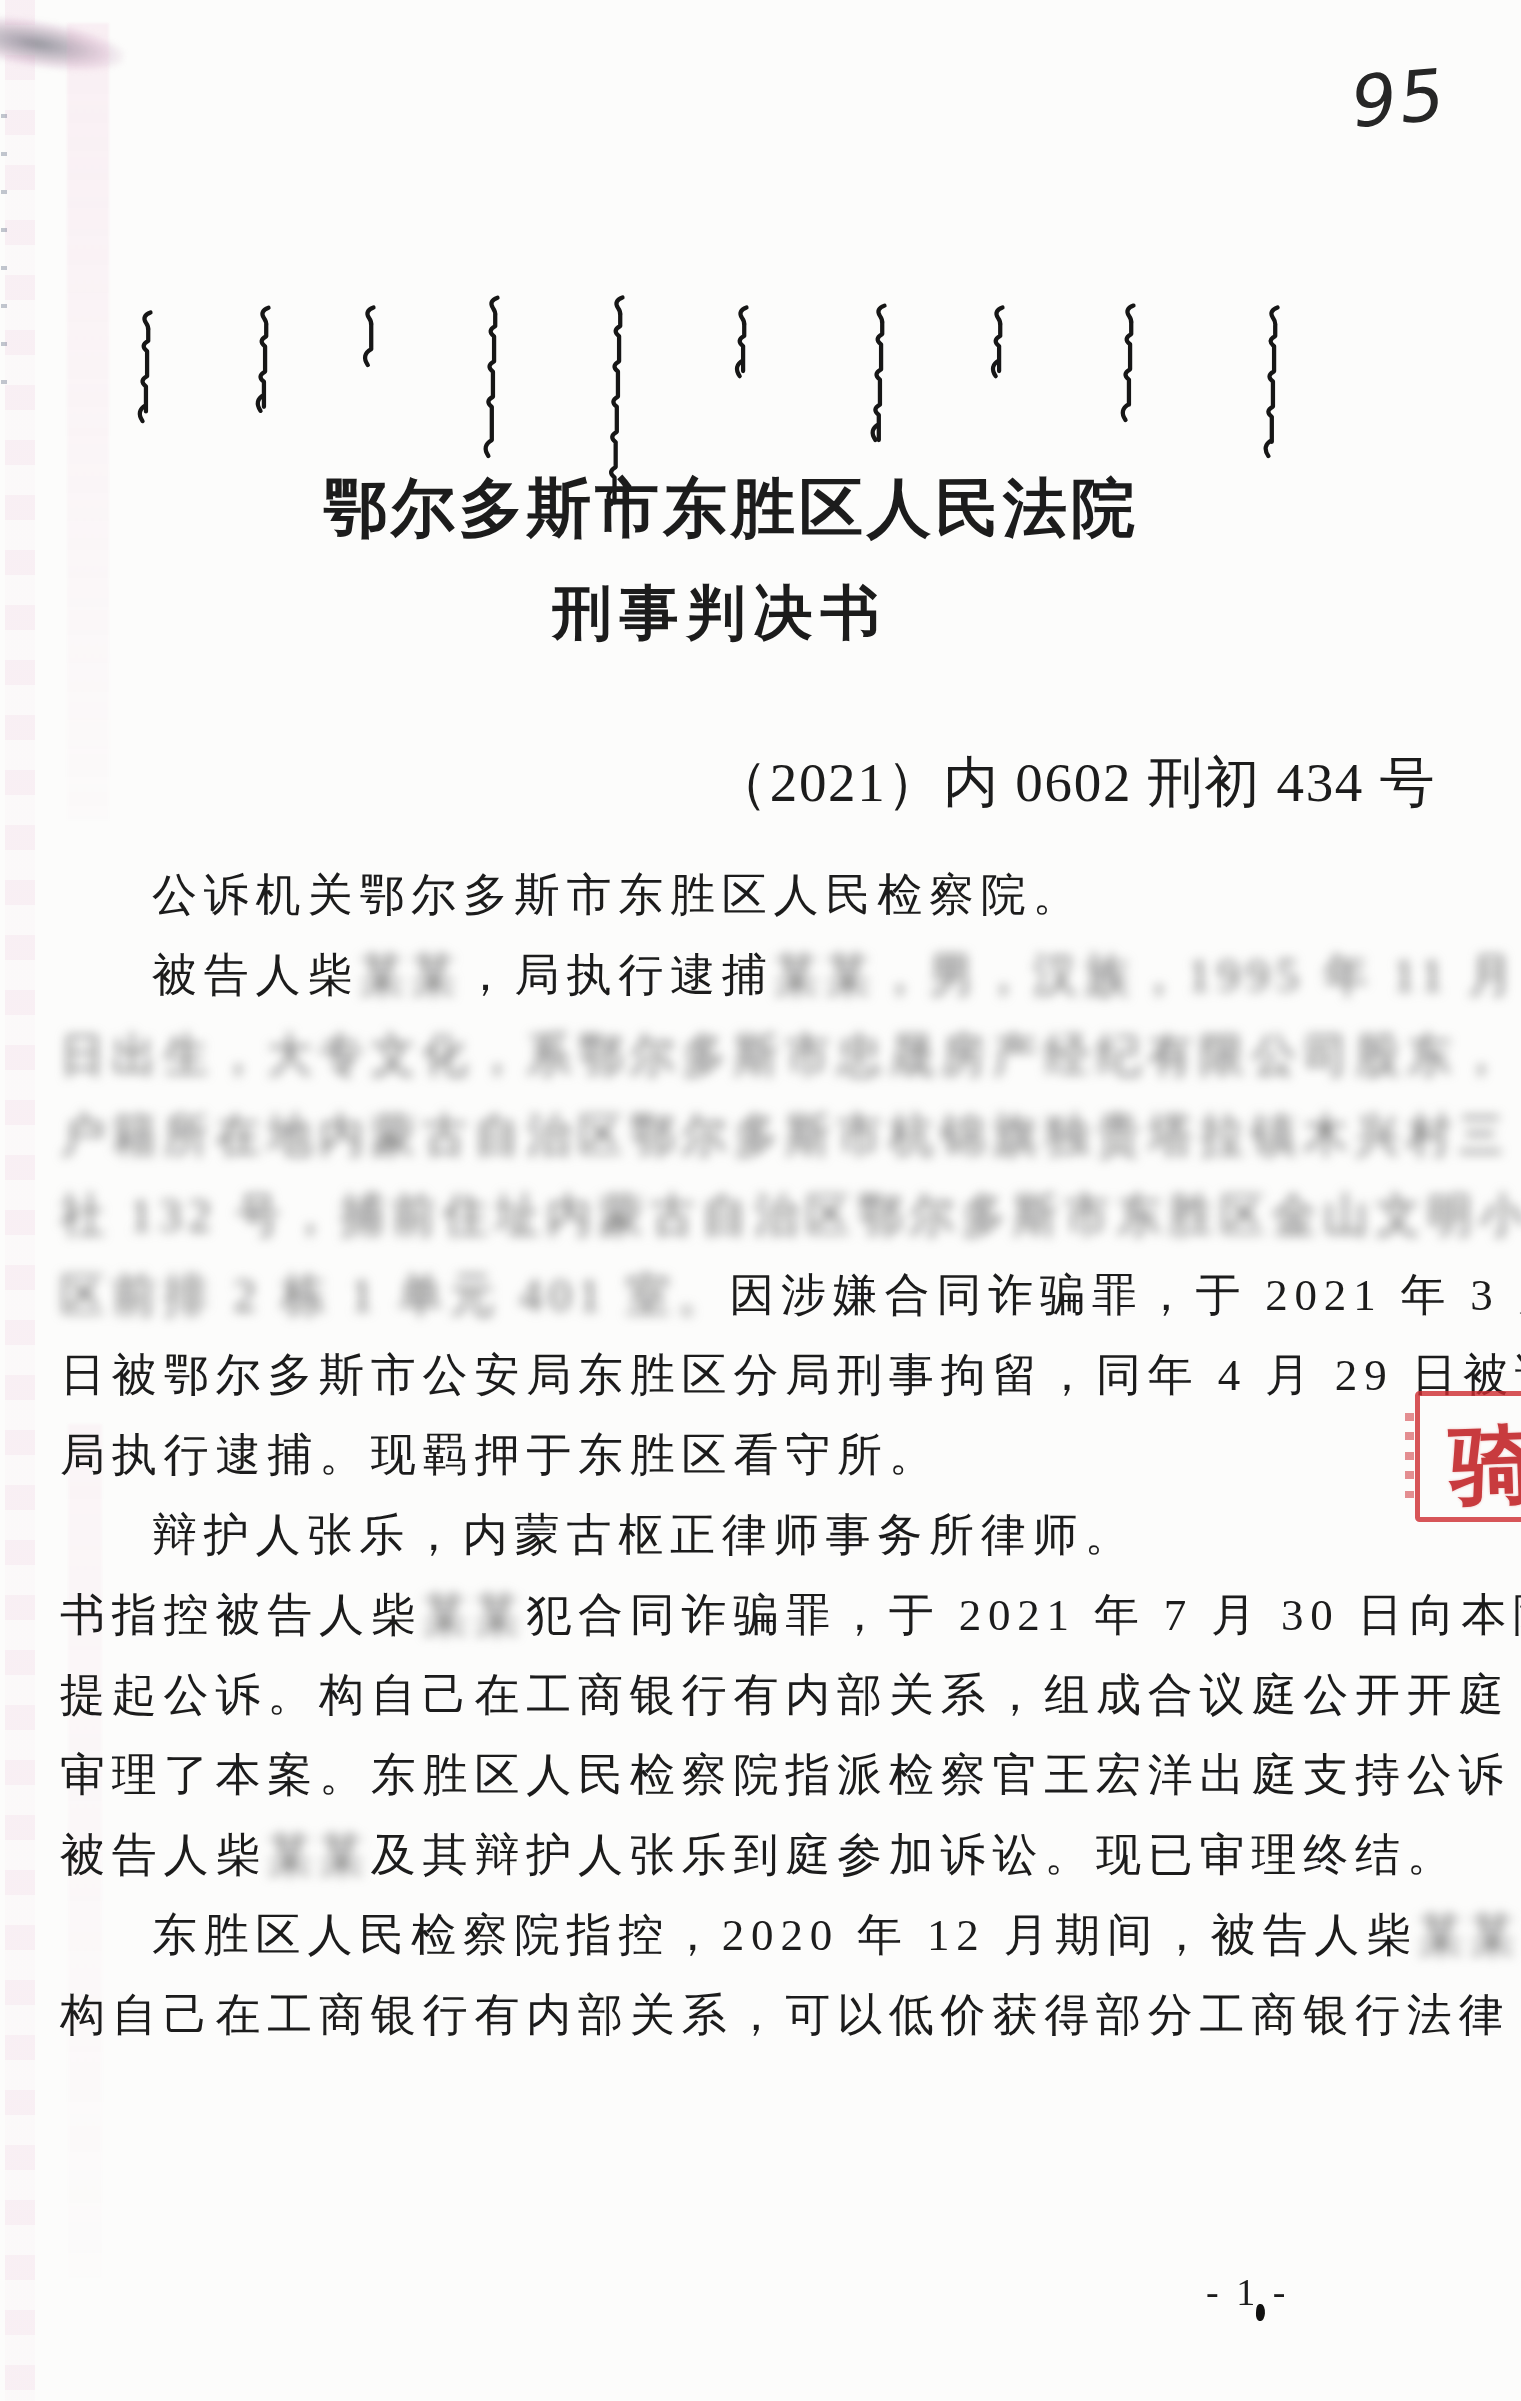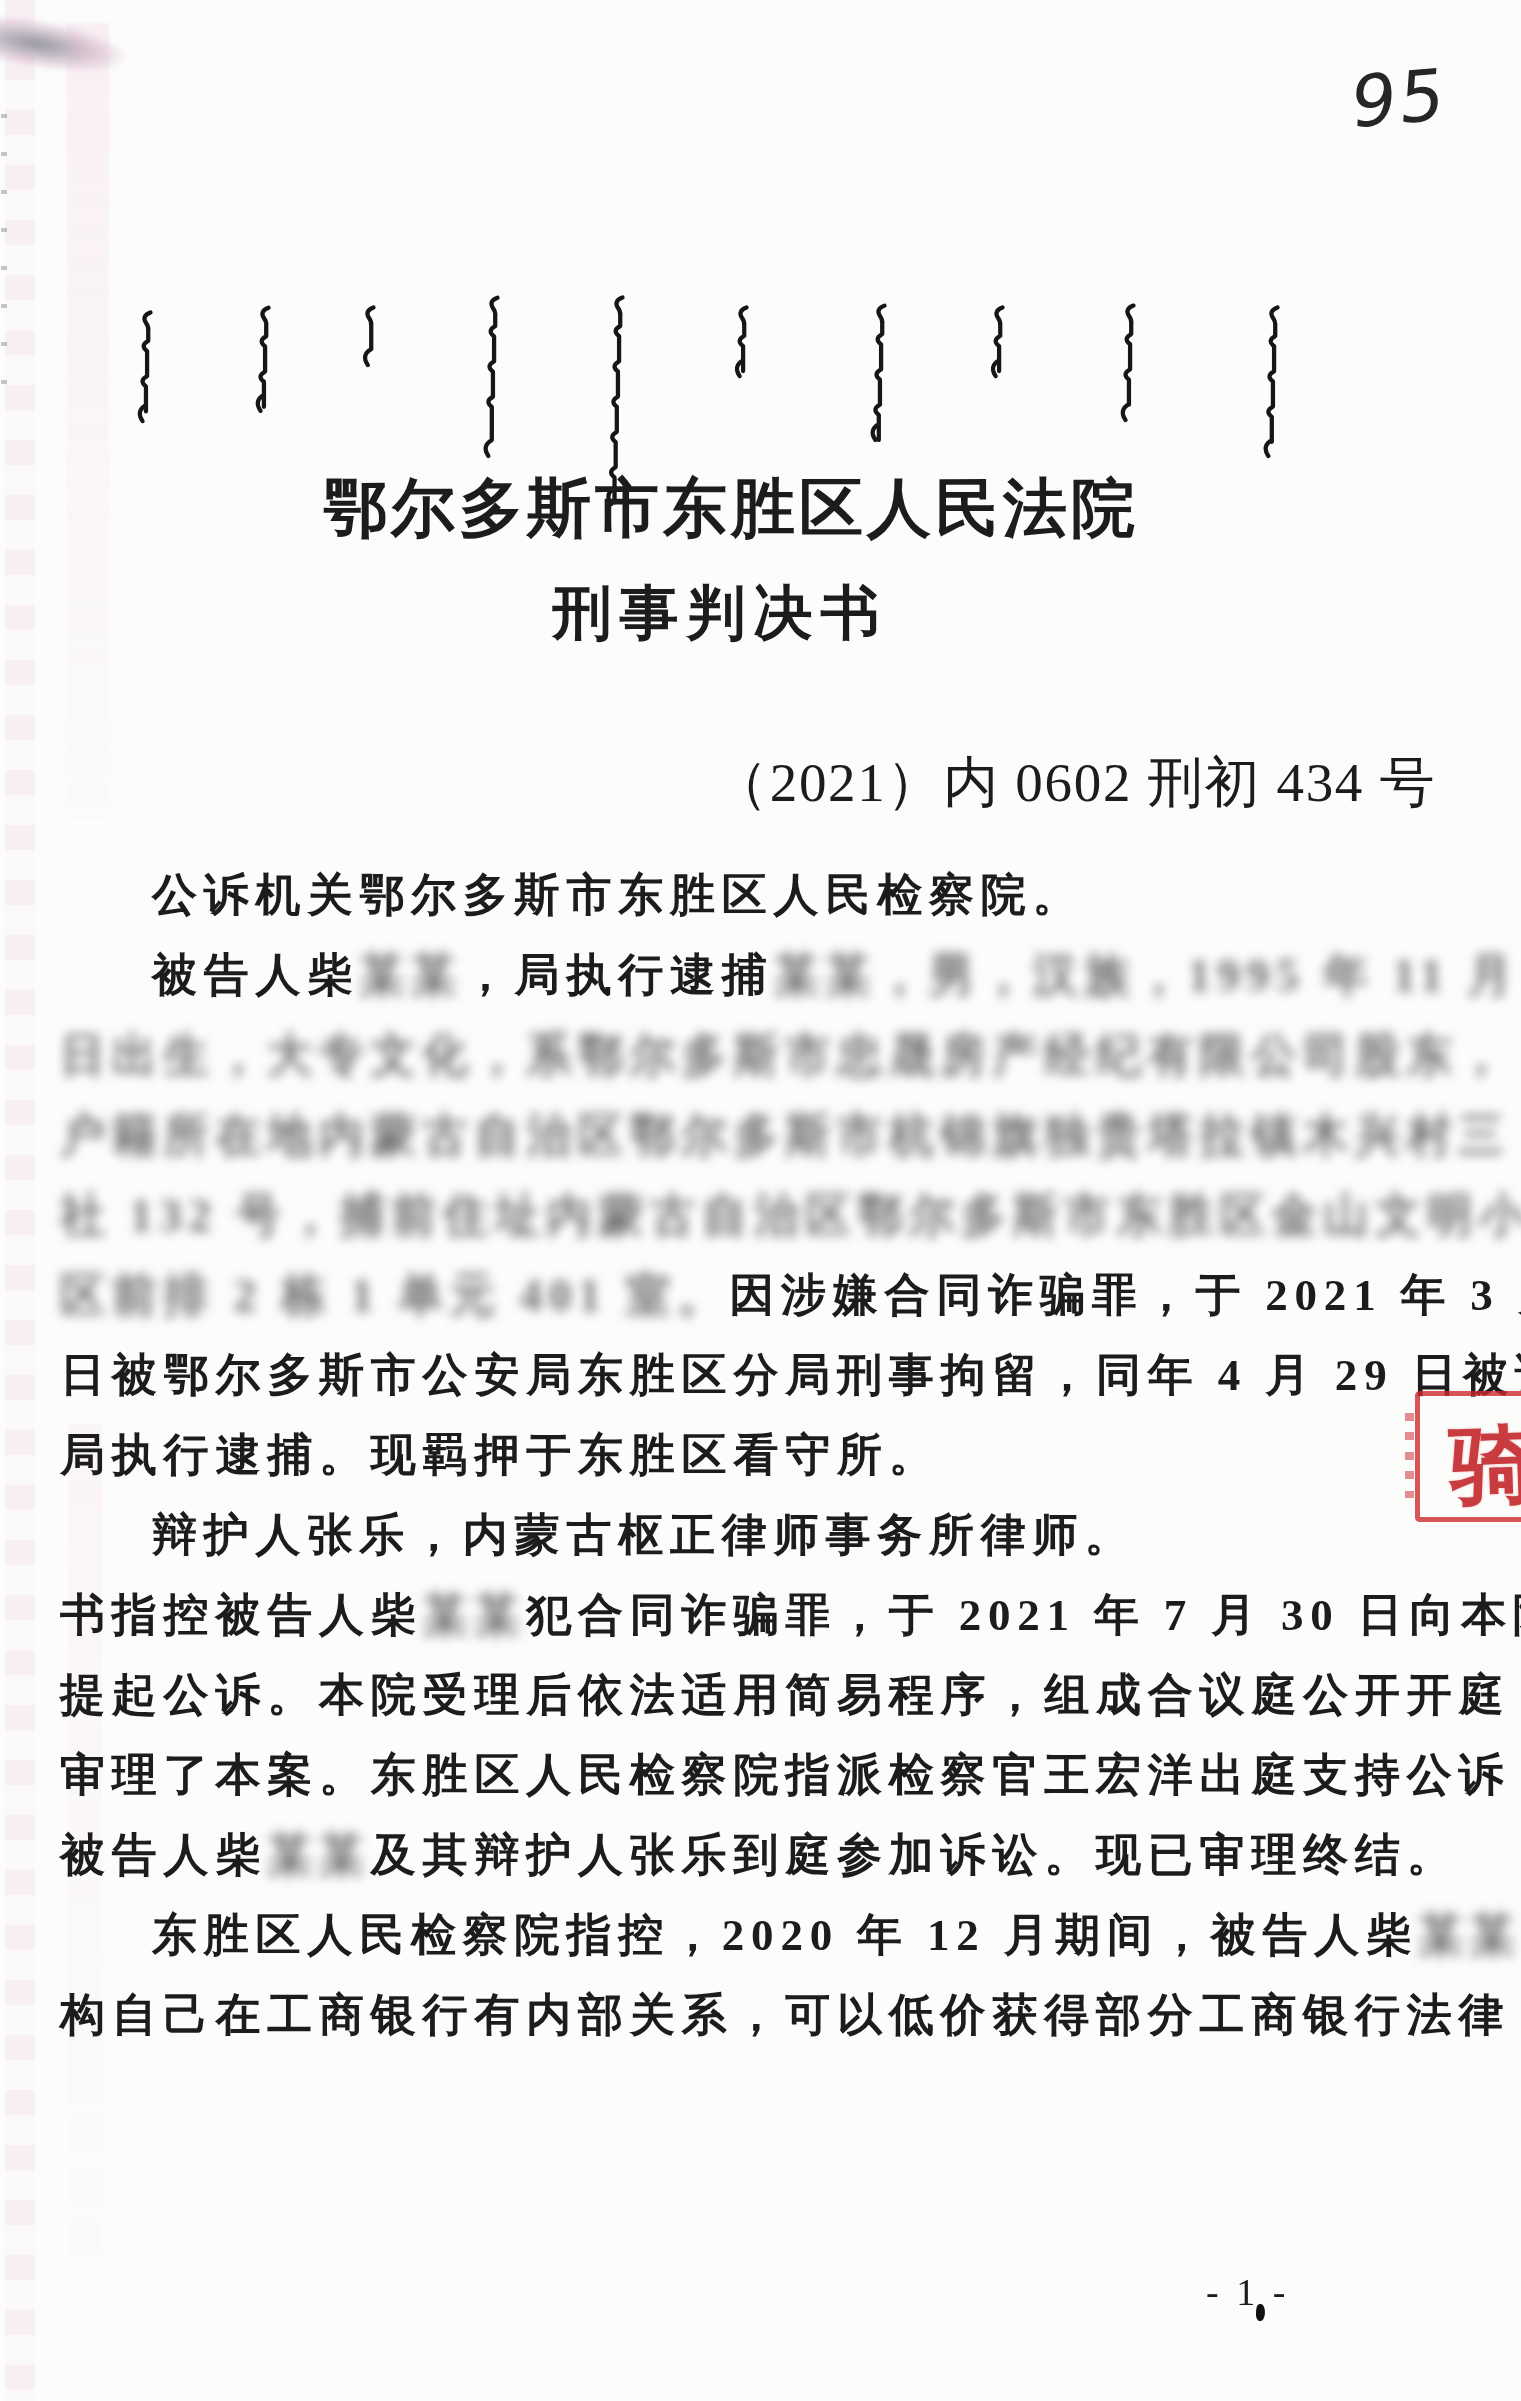--- a/index.html
+++ b/index.html
@@ -29,21 +29,21 @@
   .mongol{position:absolute;left:0;top:0;}
   .mongol svg{position:absolute;}
   
   .court{position:absolute;left:0;top:465px;width:1522px;text-align:center;font-size:64px;
     font-weight:bold;letter-spacing:4px;transform:translateX(-30px);}
   .doctitle{position:absolute;left:0;top:574px;width:1522px;text-align:center;font-size:59px;
     font-weight:bold;letter-spacing:8px;transform:translateX(-41px);}
   .caseno{position:absolute;left:713px;top:746px;font-size:55px;letter-spacing:1.7px;white-space:nowrap;}
   
   #body-lines{position:absolute;left:60px;top:855px;width:1401px;}
-  .line{height:80px;line-height:80px;font-size:45px;letter-spacing:6.8px;white-space:nowrap;font-weight:bold;}
+  .line{height:80px;line-height:80px;font-size:45px;letter-spacing:6.8px;white-space:nowrap;}
   .ind{padding-left:92px;}
   .blur{display:inline-block;color:#6d6d6d;filter:blur(5.1px);transform:scaleY(1.04);}
   
   .stamp{position:absolute;left:1415px;top:1391px;width:154px;height:121px;
     border:5.7px solid rgba(205,42,48,.8);border-radius:4.6px;}
   .stamp-char{position:absolute;left:30px;top:10.3px;font-size:87px;font-weight:bold;color:#c42b2f;
     transform:rotate(-2deg);opacity:.92;text-shadow:0 0 2.8px rgba(200,40,40,.35);}
   .stamp-dots{position:absolute;left:-15px;top:17px;width:9px;height:85px;opacity:.7;
     background:repeating-linear-gradient(180deg, rgba(205,42,48,.75) 0 8px, transparent 8px 19.4px);}
   
@@ -104,21 +104,21 @@
       <div class="line ind"><span>公诉机关鄂尔多斯市东胜区人民检察院。</span></div>
       <div class="line ind"><span>被告人柴</span><span class="blur">某某</span><span>，局执行逮捕</span><span class="blur">某某，男，汉族，1995 年 11 月 15</span></div>
       <div class="line"><span class="blur">日出生，大专文化，系鄂尔多斯市忠晟房产经纪有限公司股东，</span></div>
       <div class="line"><span class="blur">户籍所在地内蒙古自治区鄂尔多斯市杭锦旗独贵塔拉镇木兴村三</span></div>
       <div class="line"><span class="blur">社 132 号，捕前住址内蒙古自治区鄂尔多斯市东胜区金山文明小</span></div>
       <div class="line"><span class="blur">区前排 2 栋 1 单元 401 室。</span><span>因涉嫌合同诈骗罪，于 2021 年 3 月 25</span></div>
       <div class="line"><span>日被鄂尔多斯市公安局东胜区分局刑事拘留，同年 4 月 29 日被该</span></div>
       <div class="line"><span>局执行逮捕。现羁押于东胜区看守所。</span></div>
       <div class="line ind"><span>辩护人张乐，内蒙古枢正律师事务所律师。</span></div>
       <div class="line"><span>书指控被告人柴</span><span class="blur">某某</span><span>犯合同诈骗罪，于 2021 年 7 月 30 日向本院</span></div>
-      <div class="line"><span>提起公诉。本院受理后依法适用简易程序，组成合议庭公开开庭</span></div>
+      <div class="line"><span>提起公诉。构自己在工商银行有内部关系，组成合议庭公开开庭</span></div>
       <div class="line"><span>审理了本案。东胜区人民检察院指派检察官王宏洋出庭支持公诉，</span></div>
       <div class="line"><span>被告人柴</span><span class="blur">某某</span><span>及其辩护人张乐到庭参加诉讼。现已审理终结。</span></div>
       <div class="line ind"><span>东胜区人民检察院指控，2020 年 12 月期间，被告人柴</span><span class="blur">某某</span></div>
       <div class="line"><span>构自己在工商银行有内部关系，可以低价获得部分工商银行法律</span></div>
     </div>
 
   <div class="stamp">
     <div class="stamp-dots"></div>
     <span class="stamp-char">骑</span>
   </div>

